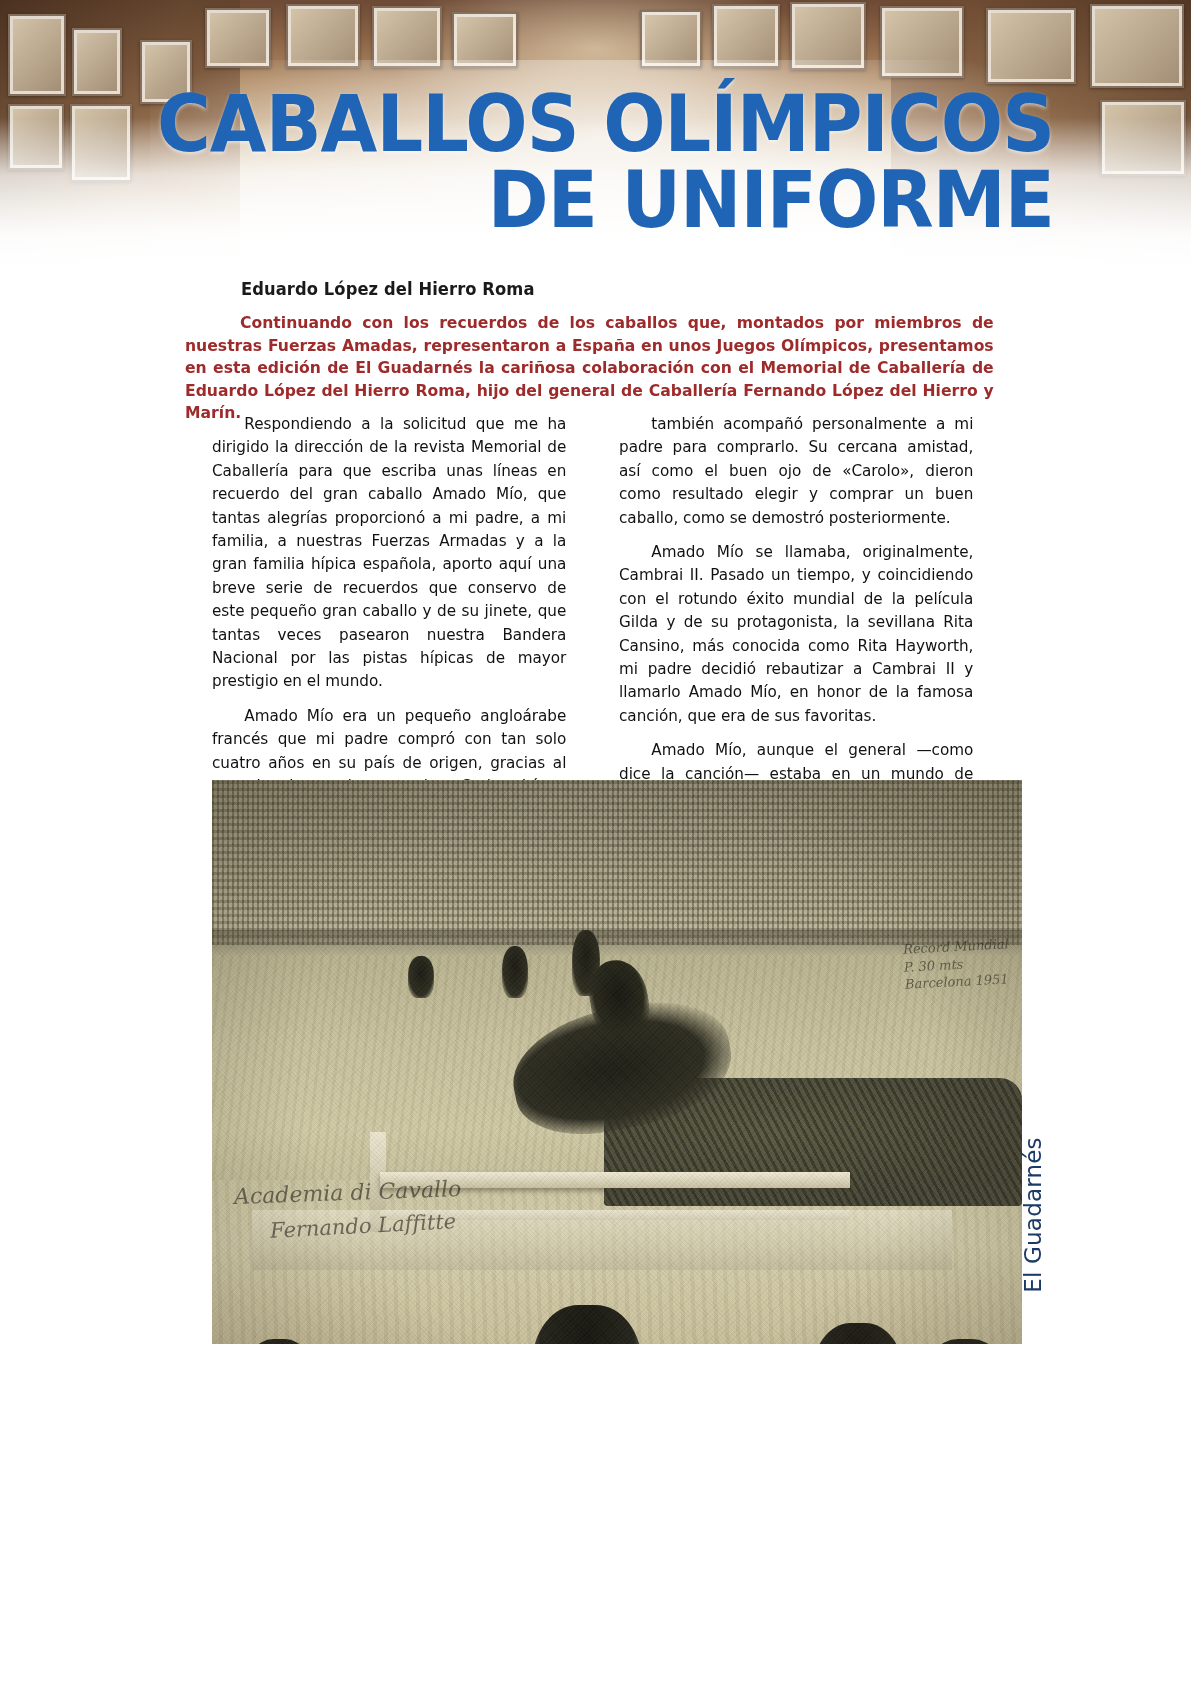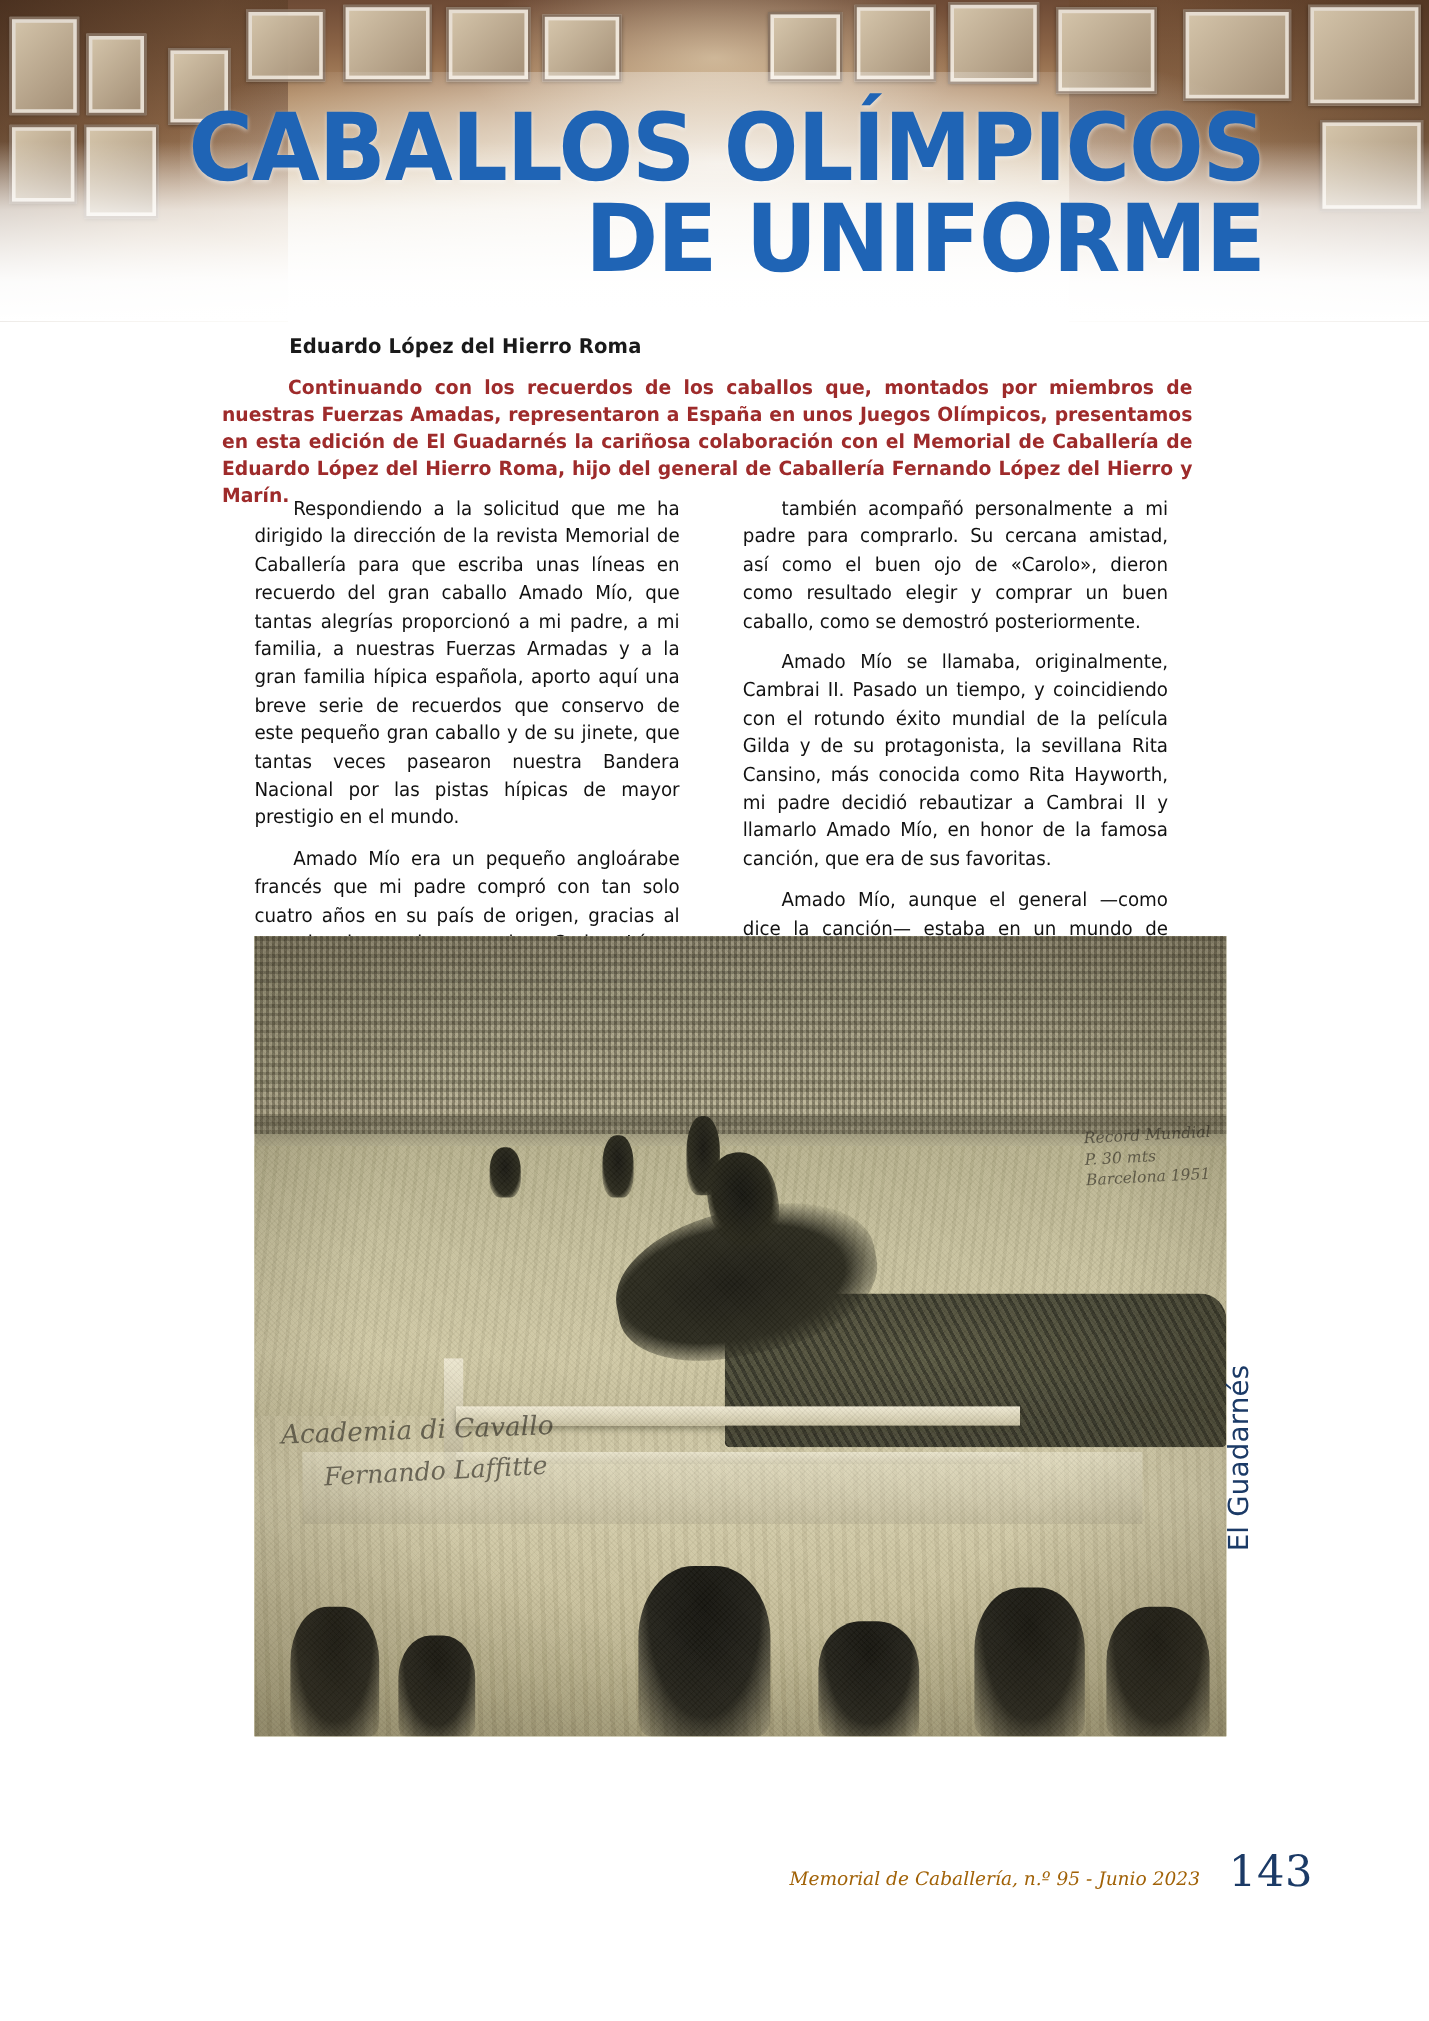--- a/index.html
+++ b/index.html
@@ -4,21 +4,21 @@
 <title>Caballos Olímpicos de Uniforme</title>
 <style>
   html, body {
     margin: 0;
     padding: 0;
     background: #ffffff;
   }
   .page {
     position: relative;
     width: 1191px;
-    height: 1684px;
+    height: 1344px;
     margin: 0 auto;
     background: #ffffff;
     overflow: hidden;
     font-family: "Liberation Sans", sans-serif;
   }
 
   
   .banner {
     position: absolute;
     left: 0;

